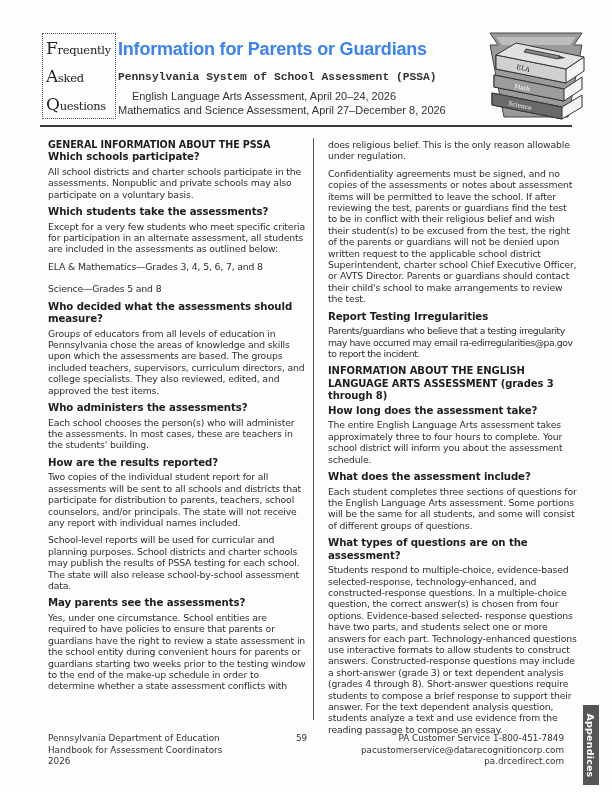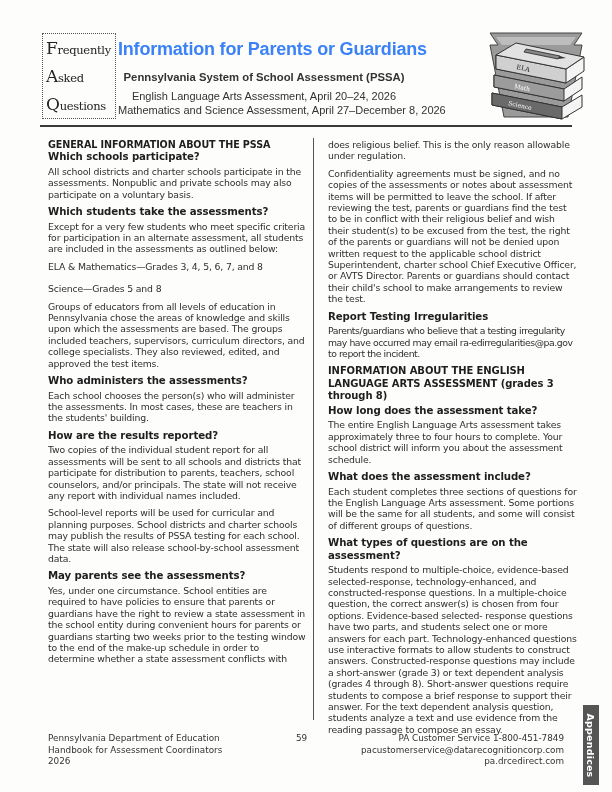--- a/index.html
+++ b/index.html
@@ -14,21 +14,21 @@
     font-family: "DejaVu Serif", serif; color: #222;
   }
   .faq-box div { font-size: 11.5px; line-height: 28px; height: 28px; white-space: nowrap; letter-spacing: -0.3px; }
   .faq-box .cap { font-size: 17px; }
   .title-block { position: absolute; left: 118px; top: 30px; width: 292px; text-align: center; }
   .title-main {
     font-family: "Liberation Sans", sans-serif; font-weight: bold; font-size: 18px;
     color: #3b82f6; margin-top: 9px; white-space: nowrap; letter-spacing: -0.2px;
   }
   .title-sub {
-    font-family: Liberation Sans, sans-serif; font-weight: bold; font-size: 11.3px;
+    font-family: Liberation Mono, monospace; font-weight: bold; font-size: 11.3px;
     color: #333; margin-top: 11px; white-space: nowrap;
   }
   .title-date {
     font-family: "Liberation Sans", sans-serif; font-size: 11px; color: #333;
     line-height: 14px; white-space: nowrap;
   }
   .title-date.first { margin-top: 6px; }
   .books { position: absolute; left: 482px; top: 31px; width: 108px; height: 92px; }
   .header-rule { position: absolute; left: 40px; top: 125px; width: 532px; height: 2px; background: #3a3a3a; }
   .col-divider { position: absolute; left: 313px; top: 138px; width: 1px; height: 582px; background: #555; }
@@ -93,20 +93,21 @@
   <div class="sec-title">GENERAL INFORMATION ABOUT THE PSSA</div>
 
   <div class="q first">Which schools participate?</div>
   <div class="p">All school districts and charter schools participate in the assessments. Nonpublic and private schools may also participate on a voluntary basis.</div>
 
   <div class="q">Which students take the assessments?</div>
   <div class="p">Except for a very few students who meet specific criteria for participation in an alternate assessment, all students are included in the assessments as outlined below:</div>
   <div class="p" style="margin-bottom:11px">ELA &amp; Mathematics—Grades 3, 4, 5, 6, 7, and 8</div>
   <div class="p">Science—Grades 5 and 8</div>
 
+  <div class="q">Who decided what the assessments should measure?</div>
   <div class="p">Groups of educators from all levels of education in Pennsylvania chose the areas of knowledge and skills upon which the assessments are based. The groups included teachers, supervisors, curriculum directors, and college specialists. They also reviewed, edited, and approved the test items.</div>
 
   <div class="q">Who administers the assessments?</div>
   <div class="p">Each school chooses the person(s) who will administer the assessments. In most cases, these are teachers in the students' building.</div>
 
   <div class="q">How are the results reported?</div>
   <div class="p">Two copies of the individual student report for all assessments will be sent to all schools and districts that participate for distribution to parents, teachers, school counselors, and/or principals. The state will not receive any report with individual names included.</div>
   <div class="p">School-level reports will be used for curricular and planning purposes. School districts and charter schools may publish the results of PSSA testing for each school. The state will also release school-by-school assessment data.</div>
 
   <div class="q">May parents see the assessments?</div>

